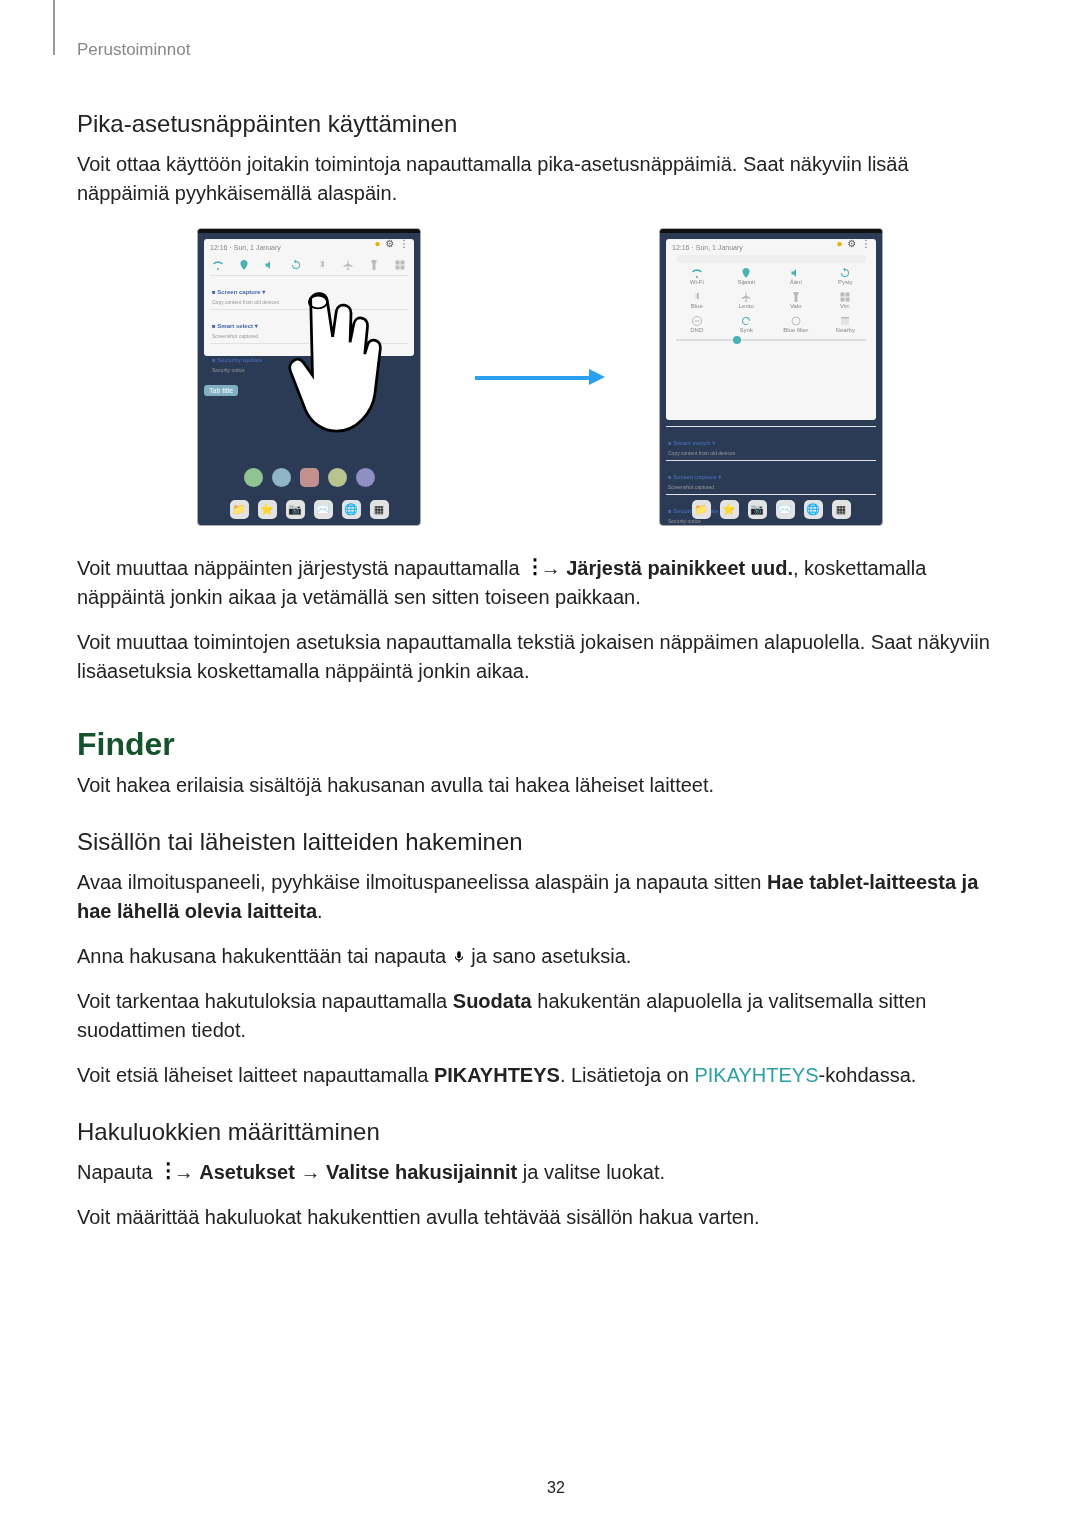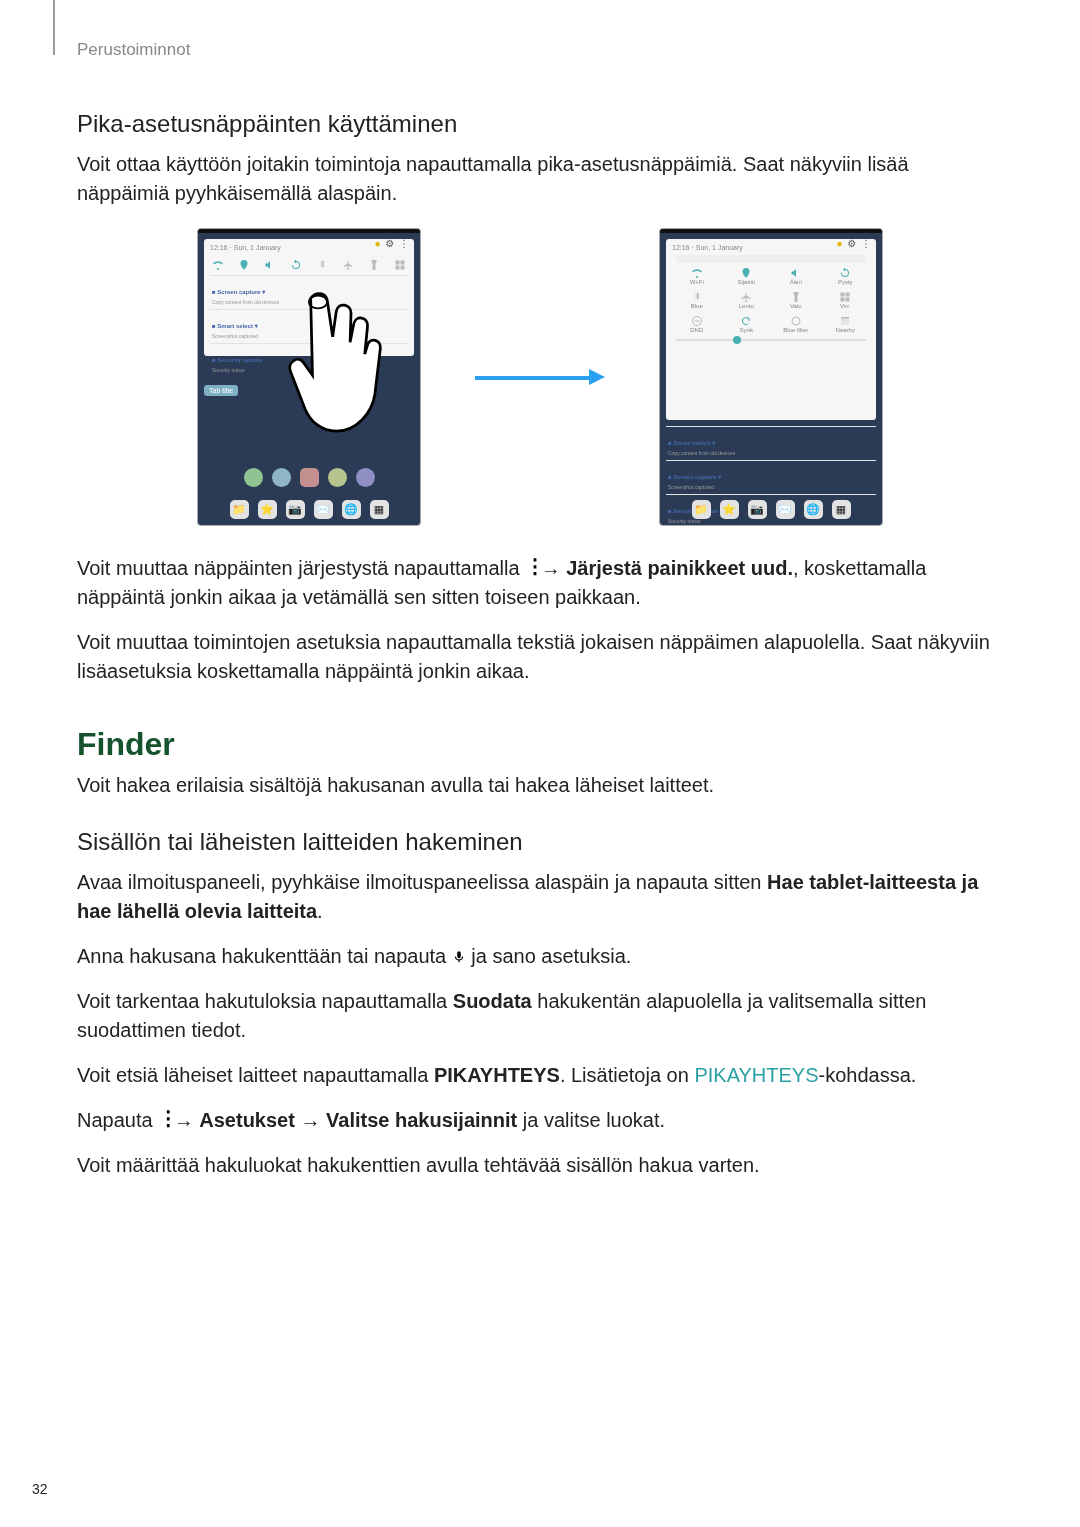--- a/index.html
+++ b/index.html
@@ -143,21 +143,21 @@
     position:absolute; left:0; top:0; color:#000;
     font-weight:bold;
   }
   .inline-mic {
     display:inline-block; vertical-align:-3px;
     width:14px; height:18px;
   }
   .inline-mic svg { width:100%; height:100%; }
   .page-number {
     position:absolute; left:0; right:0; bottom:30px;
-    text-align:left; font-size:14px; color:#222;padding-left:32px;
+    text-align:center; font-size:16px; color:#222;padding-left:32px;
   }
 
   
   .ss-grid {
     display:grid; grid-template-columns: repeat(4, 1fr);
     gap:6px 0; text-align:center; font-size:6px; color:#888;
     margin-top:4px;
   }
   .ss-grid .cell .ic { display:block; height:12px; }
   .ss-slider { margin:6px 4px 2px 4px; height:2px; background:#ddd; position:relative;}
@@ -344,20 +344,21 @@
     <span>Voit tarkentaa hakutuloksia napauttamalla </span>
     <span class="bold">Suodata</span>
     <span> hakukentän alapuolella ja valitsemalla sitten suodattimen tiedot.</span>
   </p>
   <p>
     <span>Voit etsiä läheiset laitteet napauttamalla </span>
     <span class="bold">PIKAYHTEYS</span><span>. Lisätietoja on </span>
     <span class="link">PIKAYHTEYS</span><span>-kohdassa.</span>
   </p>
 
+  <h3 class="section-title" style="margin-top:28px;">Hakuluokkien määrittäminen</h3>
   <p>
     <span>Napauta </span>
     <span class="inline-more"></span>
     <span> → </span>
     <span class="bold">Asetukset</span>
     <span> → </span>
     <span class="bold">Valitse hakusijainnit</span>
     <span> ja valitse luokat.</span>
   </p>
   <p>Voit määrittää hakuluokat hakukenttien avulla tehtävää sisällön hakua varten.</p>

